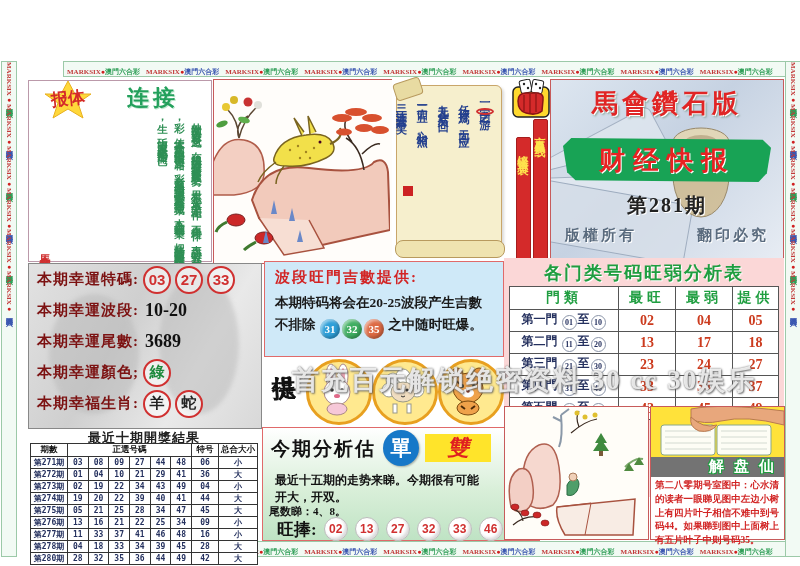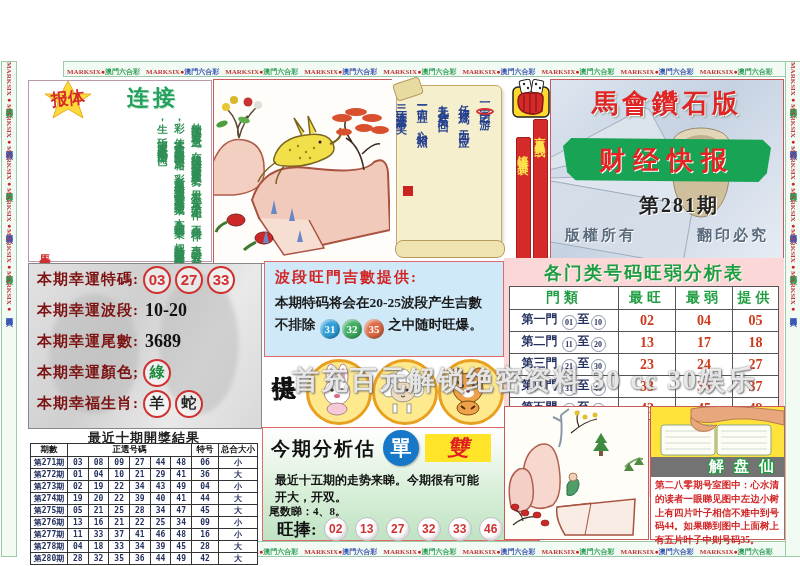--- a/index.html
+++ b/index.html
@@ -79,21 +79,21 @@
     background:linear-gradient(135deg,#dde6f0 0%,#c6d2e2 45%,#e8edf4 100%);overflow:hidden;}
   .diamond-title{position:absolute;left:0;top:6px;width:100%;text-align:center;font-size:26px;
     font-weight:bold;color:#e02525;letter-spacing:4px;font-family:"Liberation Serif", serif;
     text-shadow:1px 1px 0 #fff,2px 2px 2px rgba(0,60,0,.35);}
   .green-banner{position:absolute;left:12px;top:58px;width:208px;height:44px;background:#18a355;
     clip-path:polygon(0 18%,4% 0,96% 4%,100% 22%,98% 80%,94% 100%,6% 96%,2% 78%);
     display:flex;align-items:center;justify-content:center;}
   .green-banner span{font-size:26px;font-weight:bold;color:#e82222;letter-spacing:8px;
     font-family:"Liberation Serif", serif;text-shadow:1px 1px 0 #fff;}
   .issue{position:absolute;left:0;top:112px;width:100%;text-align:center;font-size:20px;font-weight:bold;
-    color:#222;letter-spacing:2px;text-shadow:1px 1px 0 #fff;font-family:"Liberation Serif", serif;margin-left:12px;}
+    color:#222;letter-spacing:2px;text-shadow:1px 1px 0 #fff;font-family:"Liberation Serif", serif;}
   .copyr{position:absolute;top:146px;font-size:15px;font-weight:bold;color:#5a6b7e;
     letter-spacing:3px;text-shadow:1px 1px 0 #fff;font-family:"Liberation Serif", serif;}
   .copy-a{left:14px;} .copy-b{right:14px;}
 
   
   .lucky-box{left:28px;top:263px;width:232px;height:164px;border:1px solid #888;
     background:linear-gradient(120deg,#e2e2e2,#cfcfcf 40%,#e9e9e9 70%,#d8d8d8);overflow:hidden;}
   .lucky-ghost{position:absolute;border-radius:50%;background:#b9b9b9;opacity:.5;filter:blur(2px);}
   .lucky-row{position:relative;height:31px;display:flex;align-items:center;padding-left:8px;}
   .lucky-label{font-size:15px;font-weight:bold;color:#7c1212;font-family:"Liberation Serif", serif;

